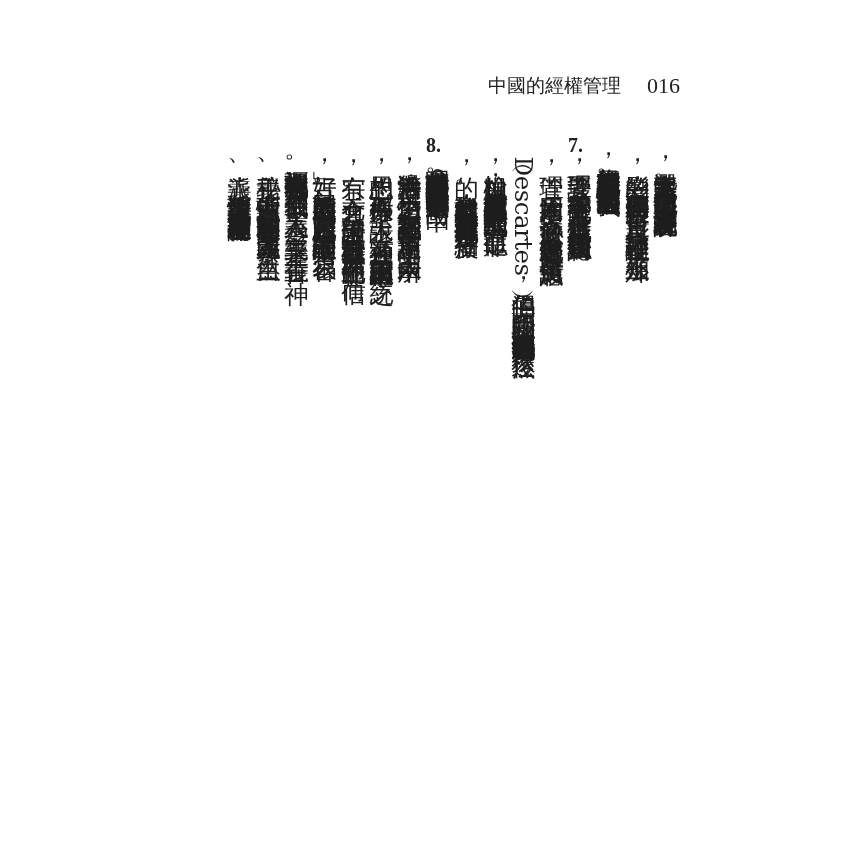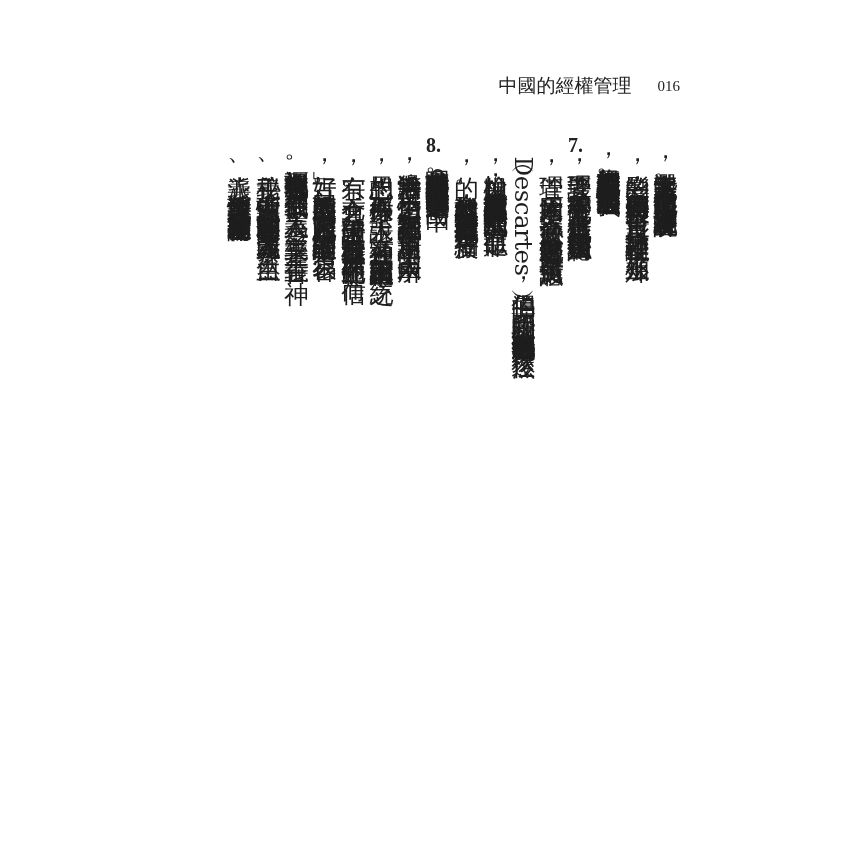--- a/index.html
+++ b/index.html
@@ -1,20 +1,20 @@
 <!DOCTYPE html>
 <html><head>
 <meta charset="utf-8">
 <style>
   html, body { margin:0; padding:0; }
   body { width:850px; height:850px; background:#ffffff; position:relative; overflow:hidden;
          font-family:"DejaVu Serif", "Liberation Serif", serif; color:#1d1d1d; }
   .page-header { position:absolute; top:74px; right:170px; height:24px; display:flex; align-items:center; gap:26px;margin-left:43px; }
   .header-title { font-size:19px; letter-spacing:0px; color:#222; }
-  .page-number { font-size:15px; color:#222; font-family:"Liberation Serif", serif; }
+  .page-number { font-size:22px; color:#222; font-family:"Liberation Serif", serif; }
   .col { position:absolute; top:157px; width:28px; writing-mode:vertical-rl; text-orientation:upright;
          font-size:24.5px; line-height:28px; letter-spacing:-0.5px; white-space:nowrap; color:#1e1e1e; }
   .num { position:absolute; font-size:20px; font-family:"Liberation Serif", serif; font-weight:bold; color:#222; }
 </style>
 </head>
 <body>
 
 <div class="page-header">
   <span class="header-title">中國的經權管理</span>
   <span class="page-number">016</span>

